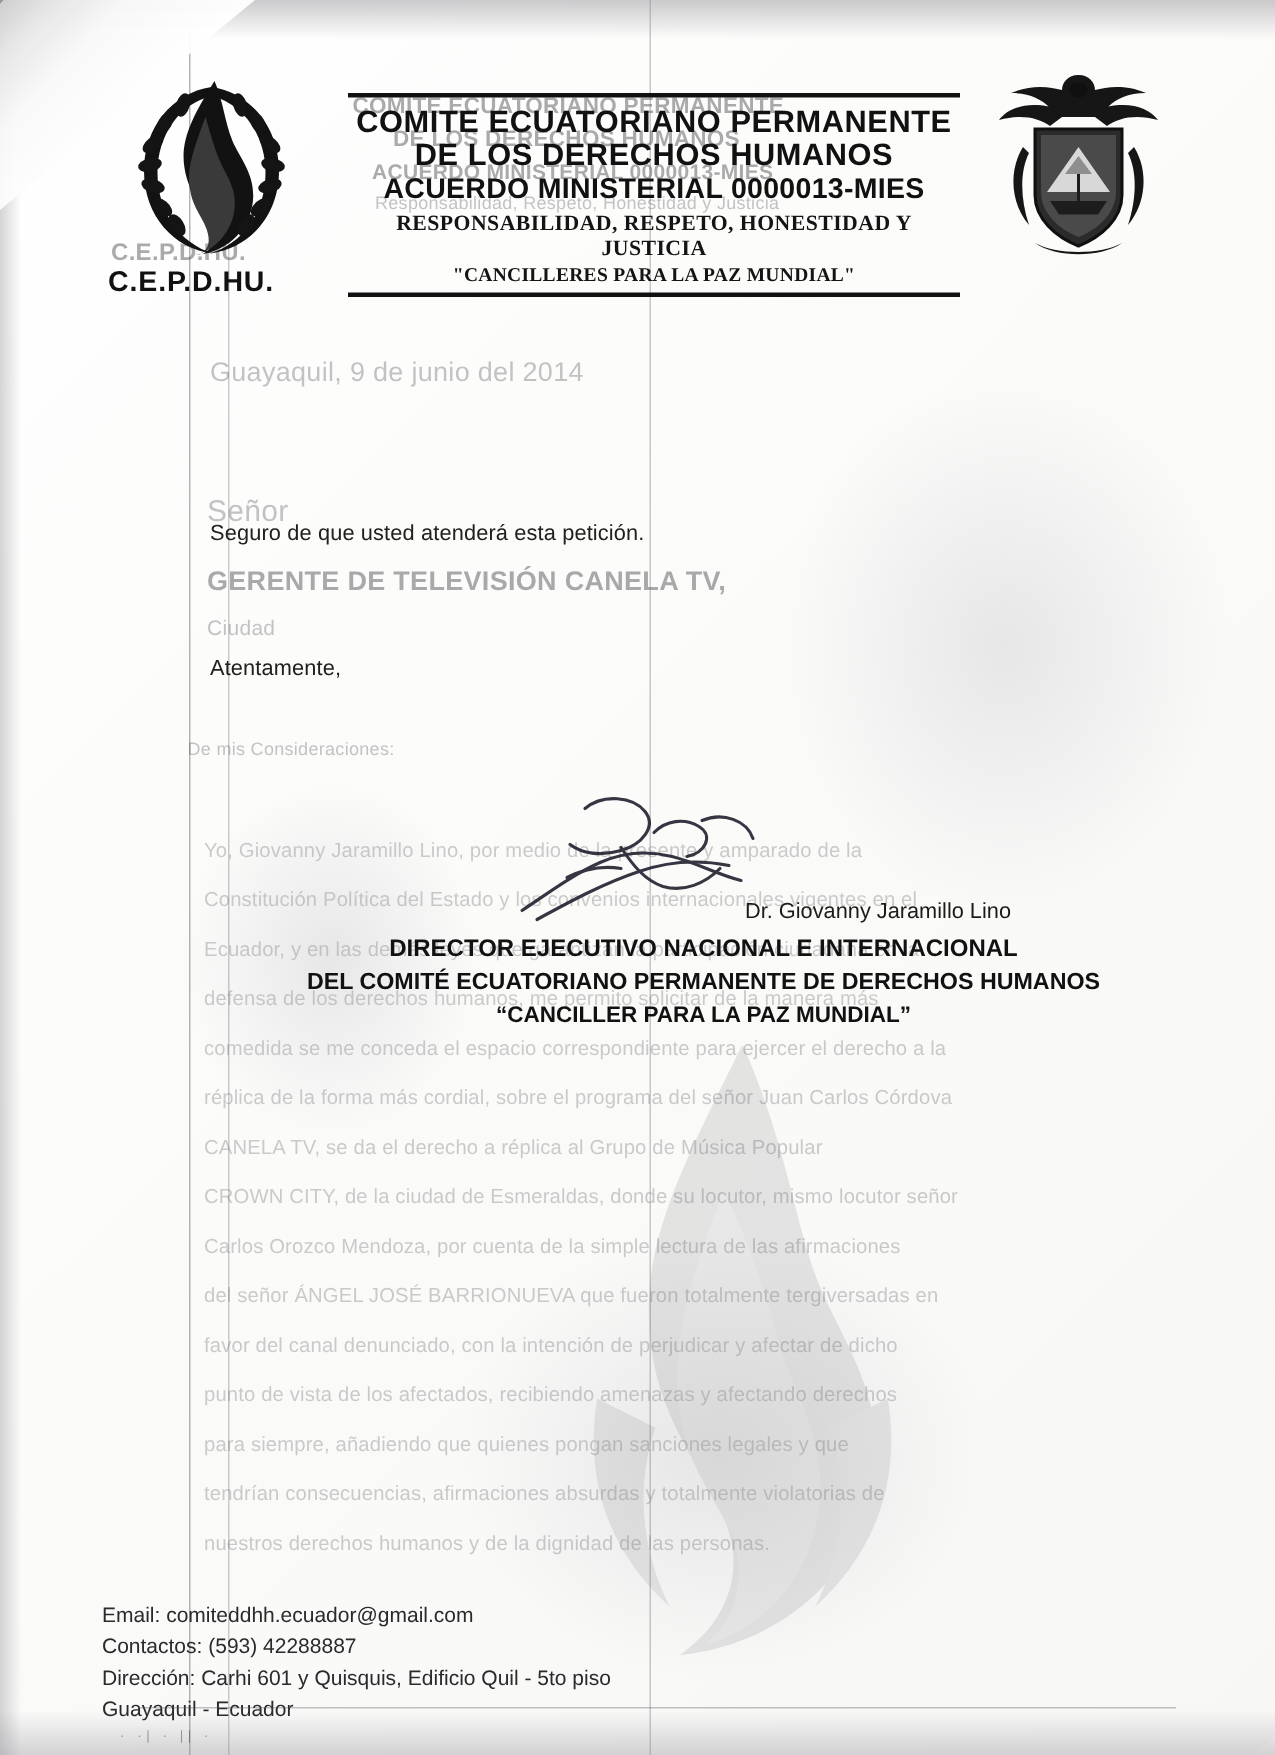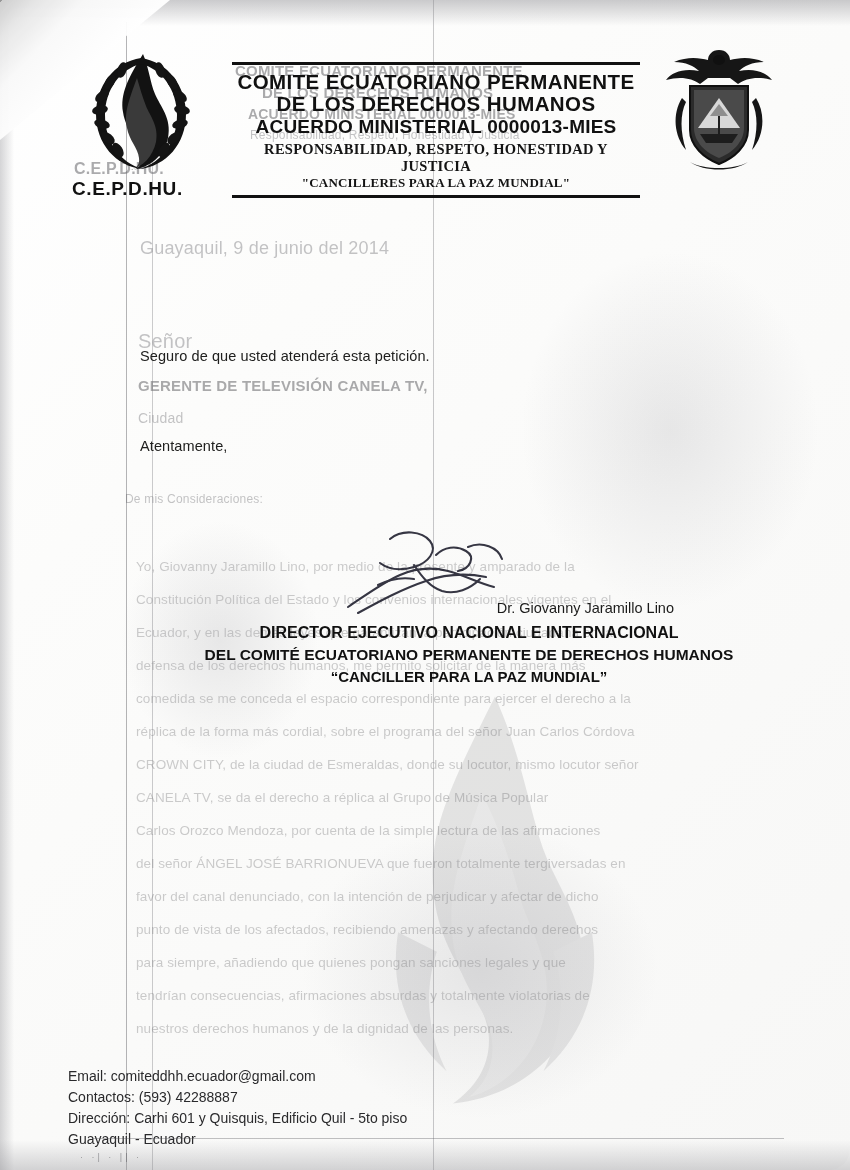--- a/index.html
+++ b/index.html
@@ -173,33 +173,33 @@
 
   <div>
     <div class="ghost ghost-strong" style="left:235px; top:62px; font-size:15px;">COMITE ECUATORIANO PERMANENTE</div>
     <div class="ghost ghost-strong" style="left:262px; top:84px; font-size:15px;">DE LOS DERECHOS HUMANOS</div>
     <div class="ghost ghost-strong" style="left:248px; top:106px; font-size:14px;">ACUERDO MINISTERIAL 0000013-MIES</div>
     <div class="ghost" style="left:250px; top:128px; font-size:12px;">Responsabilidad, Respeto, Honestidad y Justicia</div>
     <div class="ghost ghost-strong" style="left:74px; top:160px; font-size:16px;">C.E.P.D.HU.</div>
 
     <div class="ghost" style="left:140px; top:238px; font-size:18px;">Guayaquil, 9 de junio del 2014</div>
     <div class="ghost" style="left:138px; top:330px; font-size:20px;">Señor</div>
-    <div class="ghost ghost-strong" style="left:138px; top:377px; font-size:15px;">GERENTE DE TELEVISIÓN CANELA TV,</div>
+    <div class="ghost ghost-strong" style="left:138px; top:377px; font-size:18px;">GERENTE DE TELEVISIÓN CANELA TV,</div>
     <div class="ghost" style="left:138px; top:410px; font-size:14px;">Ciudad</div>
     <div class="ghost" style="left:125px; top:492px; font-size:12px;">De mis Consideraciones:</div>
 
     <div class="ghost-block" style="left:136px; top:550px; width:640px;">
       <div>Yo, Giovanny Jaramillo Lino, por medio de la presente y amparado de la</div>
       <div>Constitución Política del Estado y los convenios internacionales vigentes en el</div>
       <div>Ecuador, y en las demás leyes que garantizan la participación ciudadana en la</div>
       <div>defensa de los derechos humanos, me permito solicitar de la manera más</div>
       <div>comedida se me conceda el espacio correspondiente para ejercer el derecho a la</div>
       <div>réplica de la forma más cordial, sobre el programa del señor Juan Carlos Córdova</div>
+      <div>CANELA TV, se da el derecho a réplica al Grupo de Música Popular</div>
       <div>CROWN CITY, de la ciudad de Esmeraldas, donde su locutor, mismo locutor señor</div>
-      <div>CANELA TV, se da el derecho a réplica al Grupo de Música Popular</div>
       <div>Carlos Orozco Mendoza, por cuenta de la simple lectura de las afirmaciones</div>
       <div>del señor ÁNGEL JOSÉ BARRIONUEVA que fueron totalmente tergiversadas en</div>
       <div>favor del canal denunciado, con la intención de perjudicar y afectar de dicho</div>
       <div>punto de vista de los afectados, recibiendo amenazas y afectando derechos</div>
       <div>para siempre, añadiendo que quienes pongan sanciones legales y que</div>
       <div>tendrían consecuencias, afirmaciones absurdas y totalmente violatorias de</div>
       <div>nuestros derechos humanos y de la dignidad de las personas.</div>
     </div>
   </div>
 

